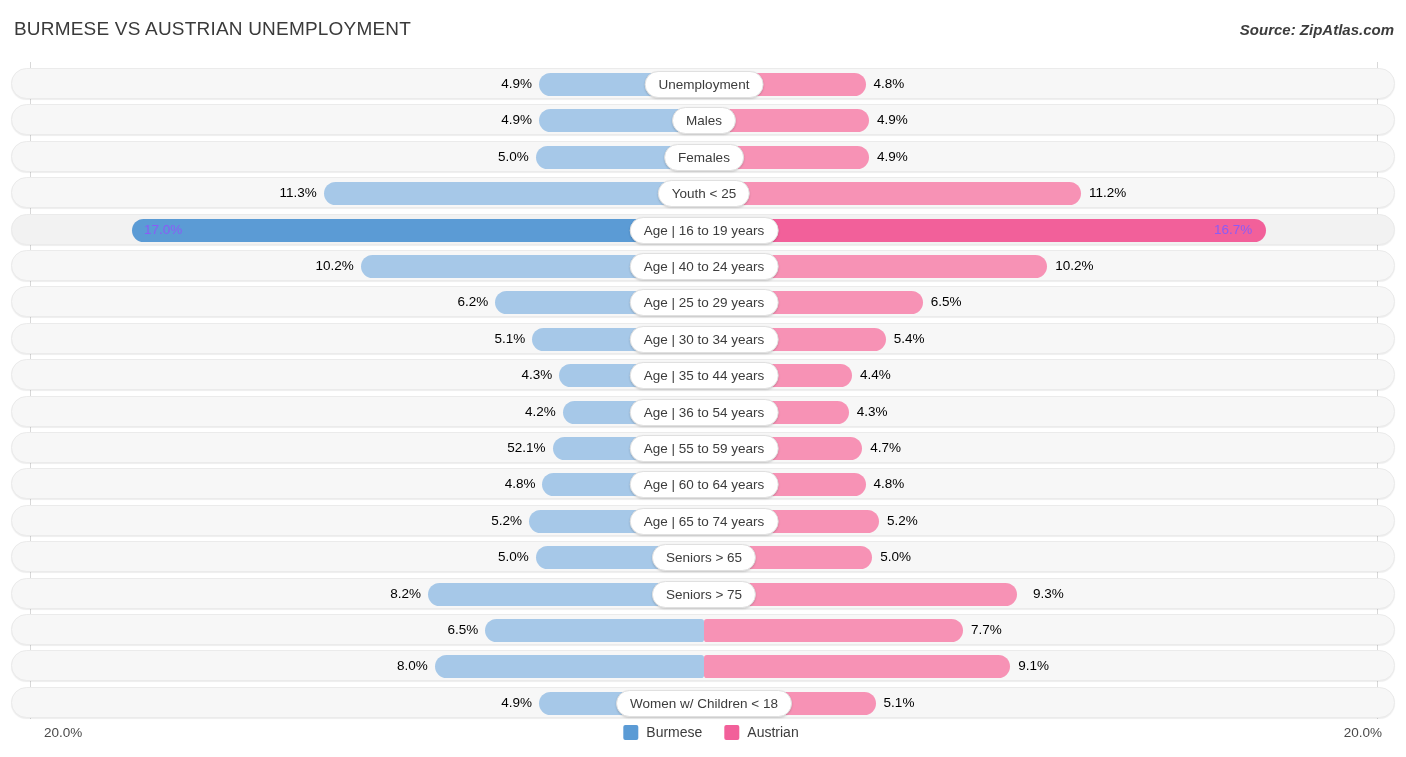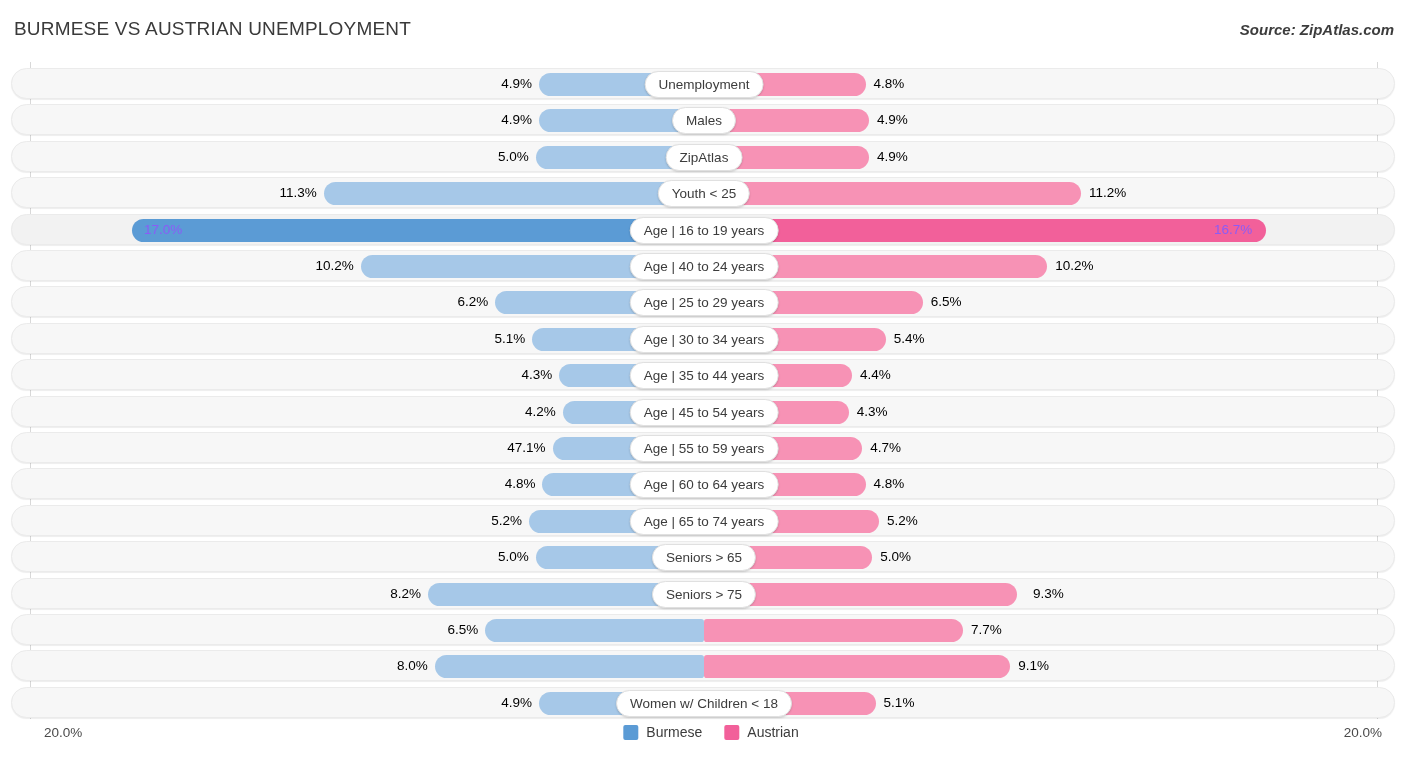--- a/index.html
+++ b/index.html
@@ -115,21 +115,21 @@
         <div class="bar bar-right" style="left: 692px; width: 164.885px; background: rgb(247, 146, 181);"></div>
         <div class="val val-left" style="left: 465.115px; width: 55px;">4.9%</div>
         <div class="val val-right" style="left: 864.885px;">4.9%</div>
         <div class="center-pill" style="left: 692px;">Males</div>
       </div>
       <div class="row" style="top: 78.8px;">
         <div class="bar bar-left" style="left: 523.75px; width: 168.25px; background: rgb(166, 200, 232);"></div>
         <div class="bar bar-right" style="left: 692px; width: 164.885px; background: rgb(247, 146, 181);"></div>
         <div class="val val-left" style="left: 461.75px; width: 55px;">5.0%</div>
         <div class="val val-right" style="left: 864.885px;">4.9%</div>
-        <div class="center-pill" style="left: 692px;">ZipAtlas</div>
+        <div class="center-pill" style="left: 692px;">Females</div>
       </div>
       <div class="row" style="top: 115.2px;">
         <div class="bar bar-left" style="left: 311.755px; width: 380.245px; background: rgb(166, 200, 232);"></div>
         <div class="bar bar-right" style="left: 692px; width: 376.88px; background: rgb(247, 146, 181);"></div>
         <div class="val val-left" style="left: 249.755px; width: 55px;">11.3%</div>
         <div class="val val-right" style="left: 1076.88px;">11.2%</div>
         <div class="center-pill" style="left: 692px;">Youth &lt; 25</div>
       </div>
       <div class="row alt" style="top: 151.6px;">
         <div class="bar bar-left" style="left: 119.95px; width: 572.05px; background: rgb(91, 155, 213);"></div>
@@ -164,26 +164,26 @@
         <div class="bar bar-right" style="left: 692px; width: 148.06px; background: rgb(247, 146, 181);"></div>
         <div class="val val-left" style="left: 485.305px; width: 55px;">4.3%</div>
         <div class="val val-right" style="left: 848.06px;">4.4%</div>
         <div class="center-pill" style="left: 692px;">Age | 35 to 44 years</div>
       </div>
       <div class="row" style="top: 333.6px;">
         <div class="bar bar-left" style="left: 550.67px; width: 141.33px; background: rgb(166, 200, 232);"></div>
         <div class="bar bar-right" style="left: 692px; width: 144.695px; background: rgb(247, 146, 181);"></div>
         <div class="val val-left" style="left: 488.67px; width: 55px;">4.2%</div>
         <div class="val val-right" style="left: 844.695px;">4.3%</div>
-        <div class="center-pill" style="left: 692px;">Age | 45 to 54 years</div>
+        <div class="center-pill" style="left: 692px;">Age | 36 to 54 years</div>
       </div>
       <div class="row" style="top: 370px;">
         <div class="bar bar-left" style="left: 540.575px; width: 151.425px; background: rgb(166, 200, 232);"></div>
         <div class="bar bar-right" style="left: 692px; width: 158.155px; background: rgb(247, 146, 181);"></div>
-        <div class="val val-left" style="left: 478.575px; width: 55px;">47.1%</div>
+        <div class="val val-left" style="left: 478.575px; width: 55px;">52.1%</div>
         <div class="val val-right" style="left: 858.155px;">4.7%</div>
         <div class="center-pill" style="left: 692px;">Age | 55 to 59 years</div>
       </div>
       <div class="row" style="top: 406.4px;">
         <div class="bar bar-left" style="left: 530.48px; width: 161.52px; background: rgb(166, 200, 232);"></div>
         <div class="bar bar-right" style="left: 692px; width: 161.52px; background: rgb(247, 146, 181);"></div>
         <div class="val val-left" style="left: 468.48px; width: 55px;">4.8%</div>
         <div class="val val-right" style="left: 861.52px;">4.8%</div>
         <div class="center-pill" style="left: 692px;">Age | 60 to 64 years</div>
       </div>

